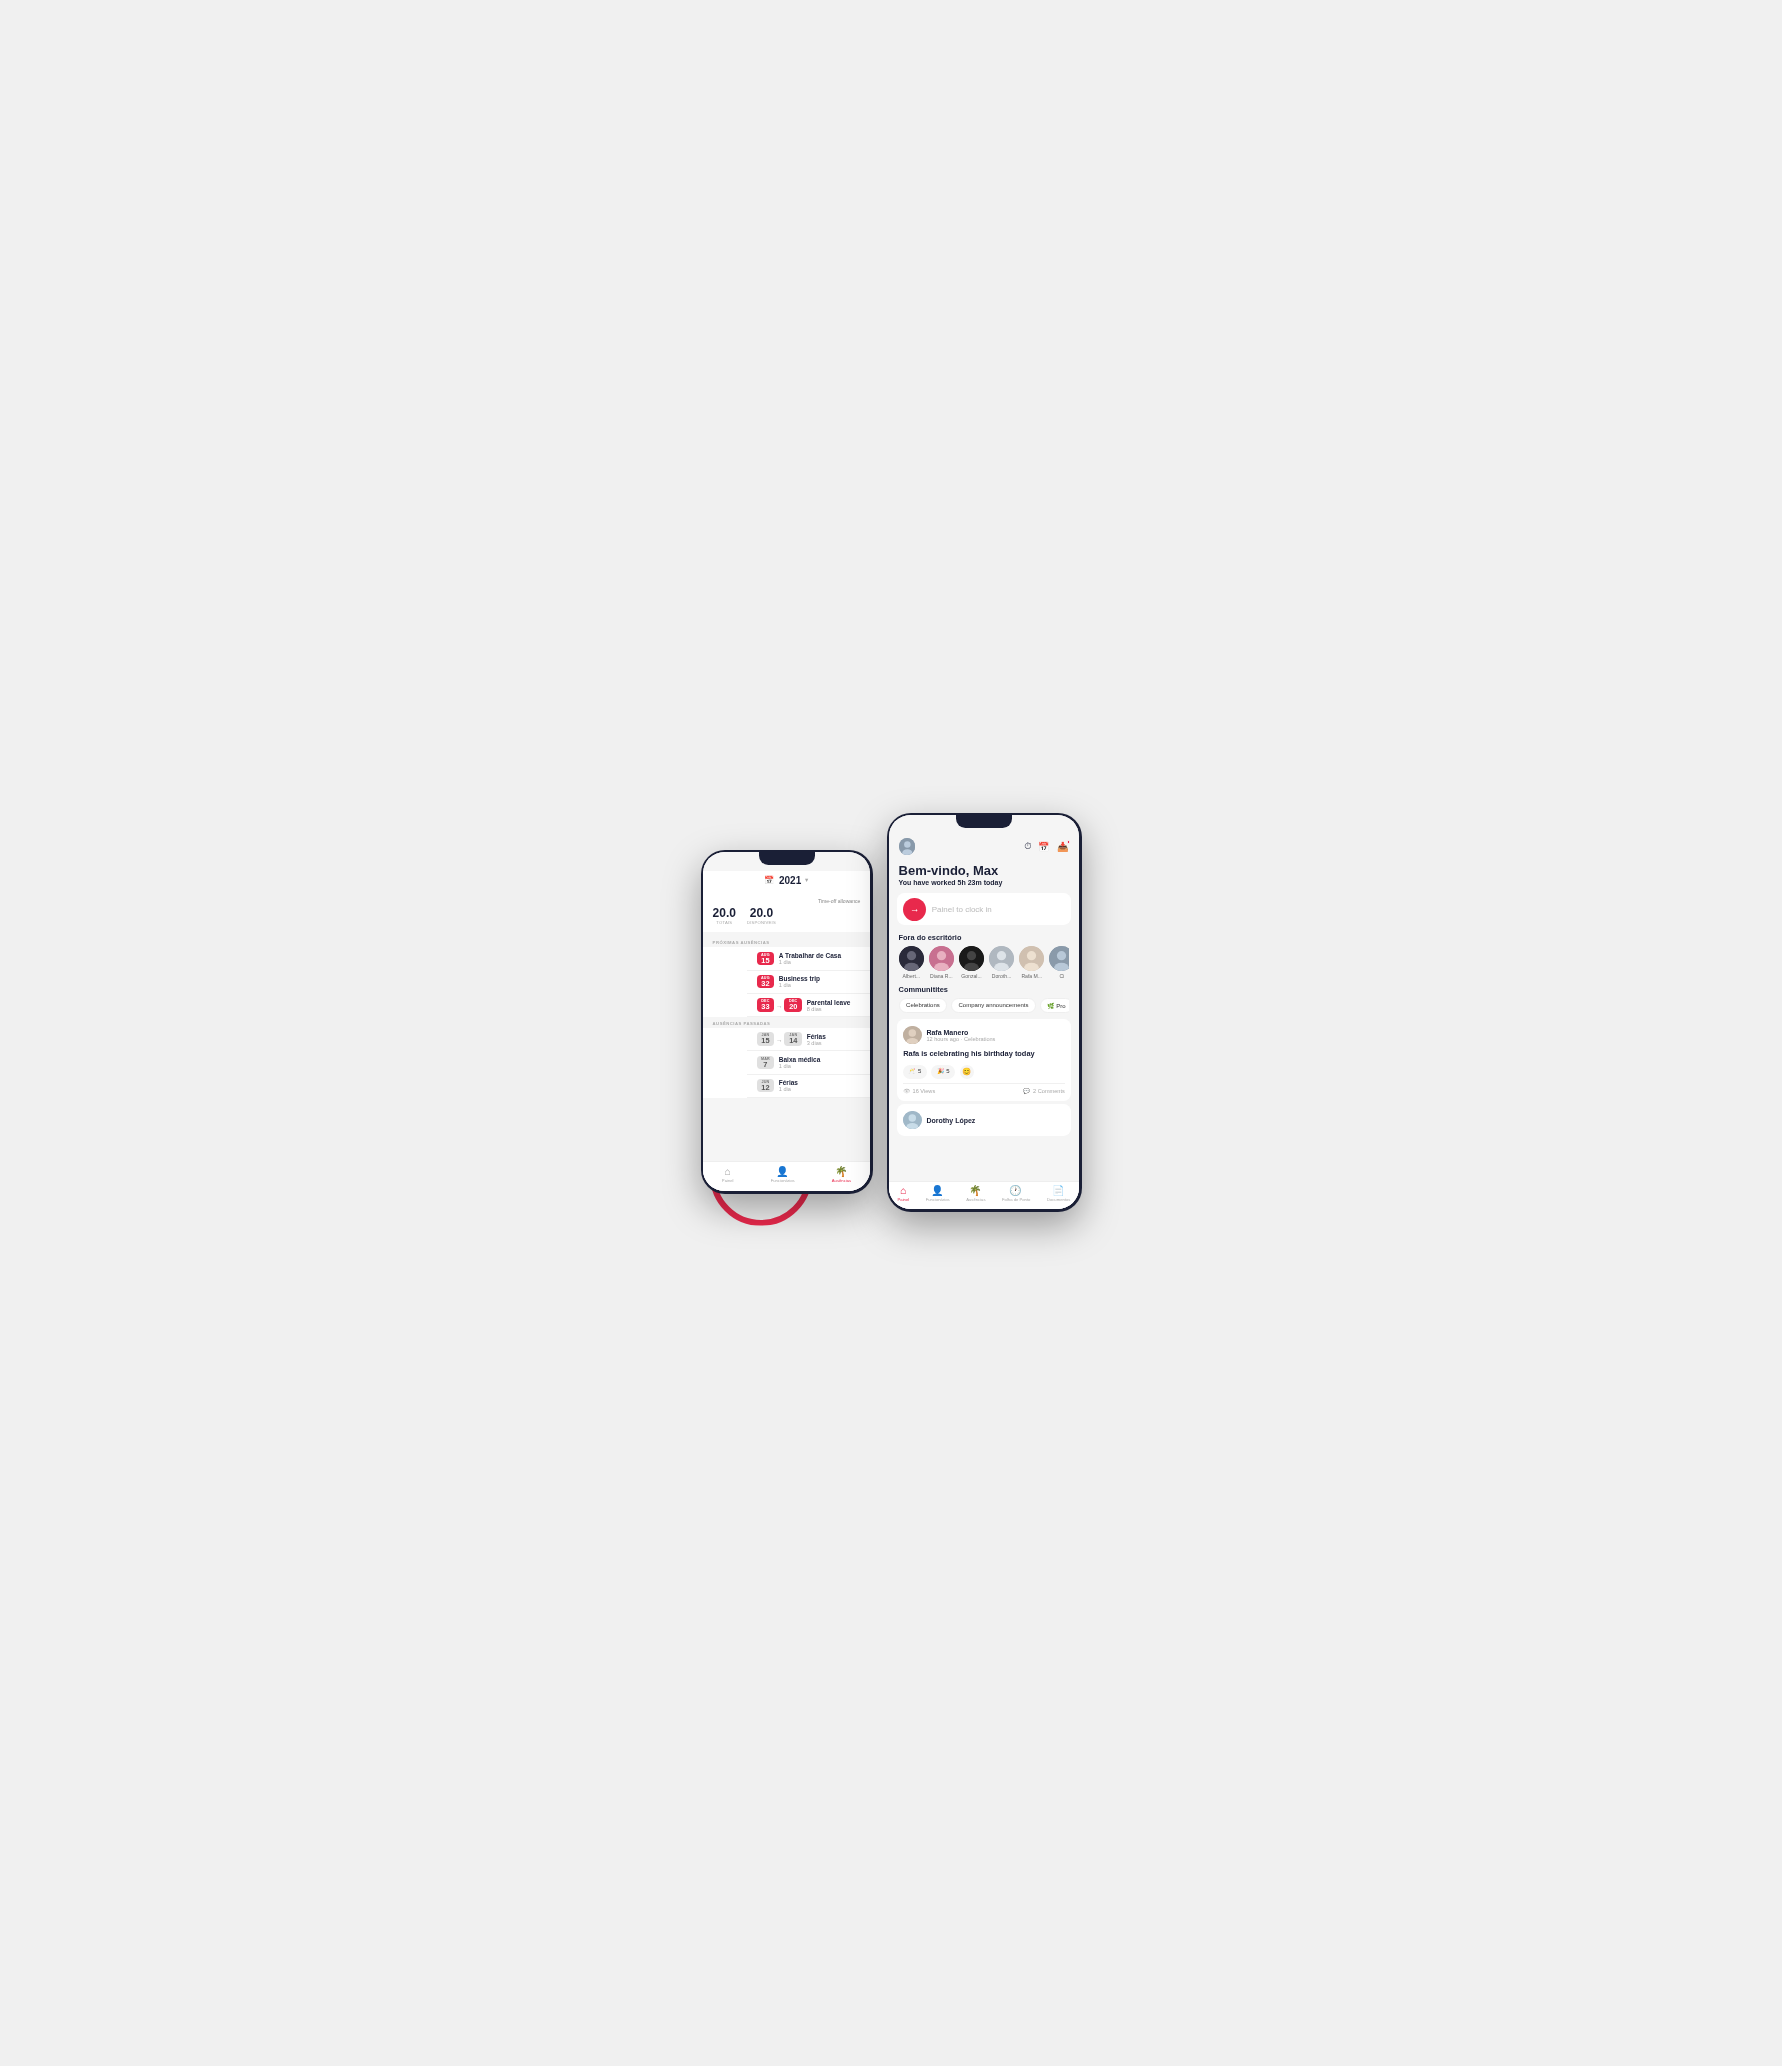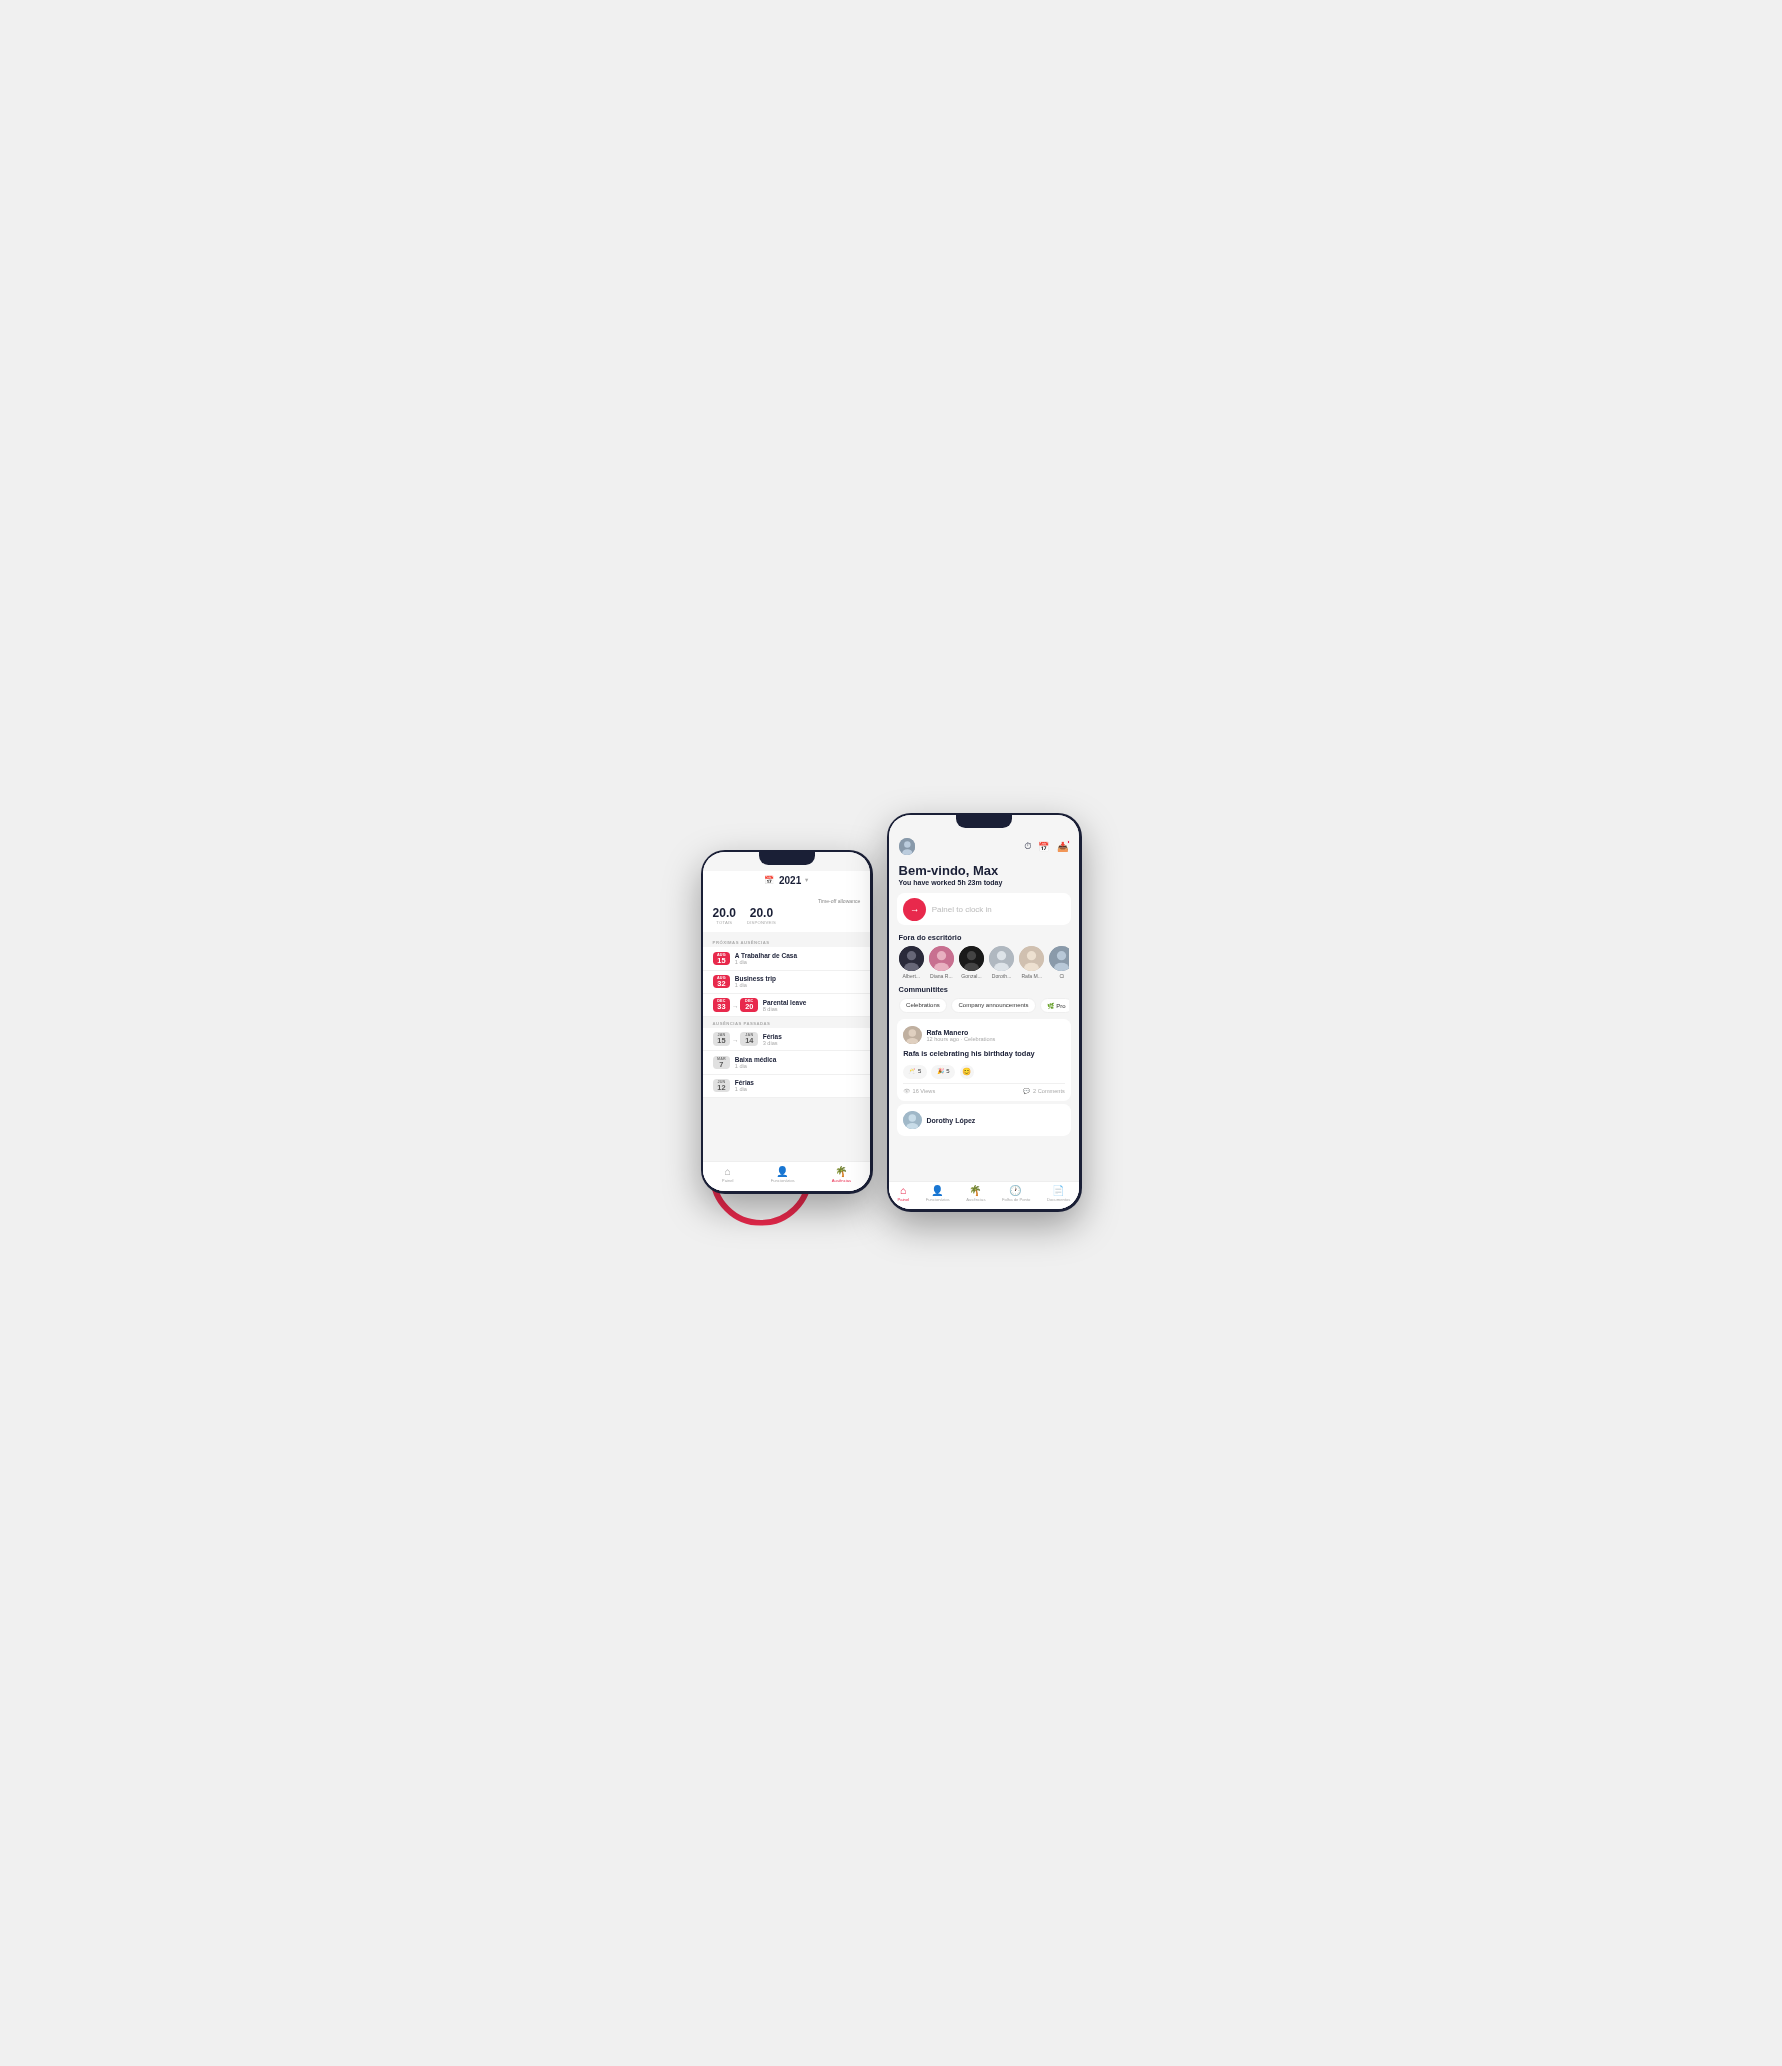--- a/index.html
+++ b/index.html
@@ -143,20 +143,21 @@
       font-weight: 700;
       color: #aaa;
       letter-spacing: 0.5px;
       text-transform: uppercase;
       padding: 3.7px 9.3px 1.9px;
       background: #f5f5f5;
     }
 
     .absence-list {
       background: white;
+      padding-left: 44px;
     }
 
     .absence-item {
       display: flex;
       align-items: center;
       padding: 4.6px 9.3px;
       border-bottom: 0.5px solid #f0f0f0;
     }
 
     .date-badge {

